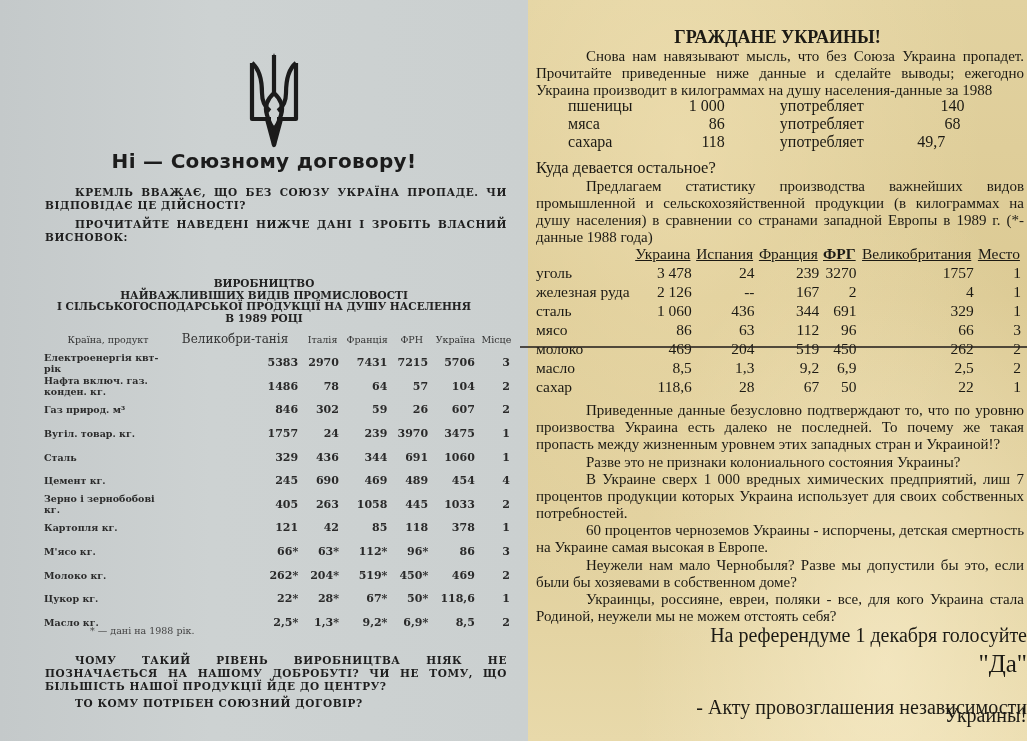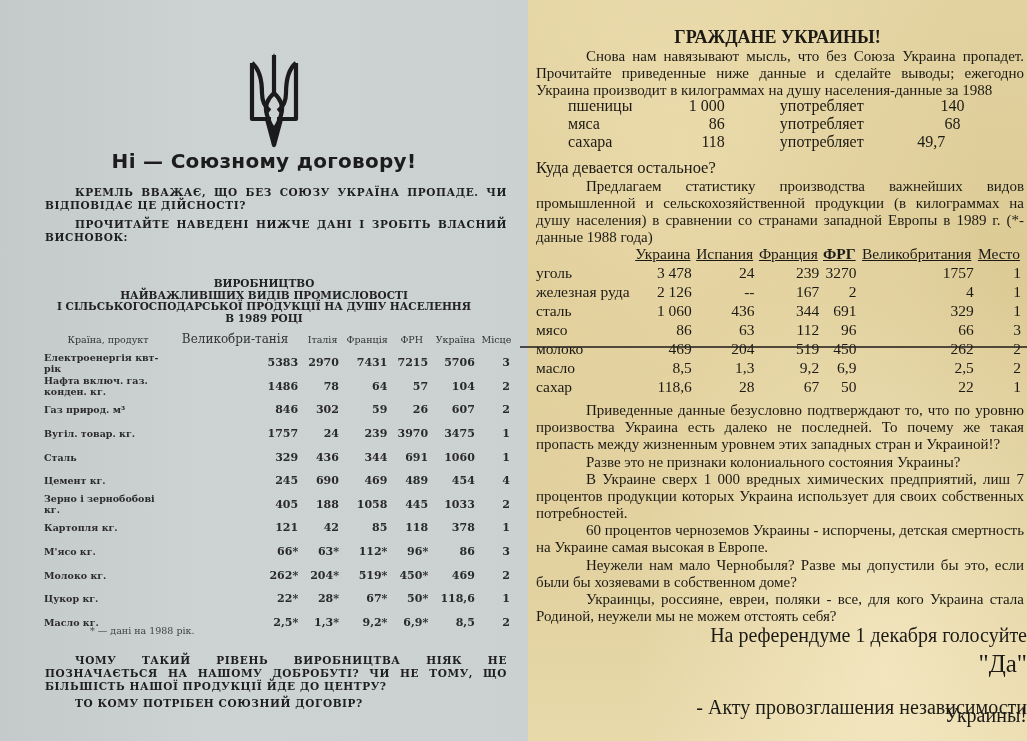--- a/index.html
+++ b/index.html
@@ -151,21 +151,21 @@
           <td class="num">245</td>
           <td class="num">690</td>
           <td class="num">469</td>
           <td class="num">489</td>
           <td class="num">454</td>
           <td class="num">4</td>
         </tr>
         <tr>
           <td class="lbl">Зерно і зернобобові кг.</td>
           <td class="num">405</td>
-          <td class="num">188</td>
+          <td class="num">263</td>
           <td class="num">1058</td>
           <td class="num">445</td>
           <td class="num">1033</td>
           <td class="num">2</td>
         </tr>
         <tr>
           <td class="lbl">Картопля кг.</td>
           <td class="num">121</td>
           <td class="num">42</td>
           <td class="num">85</td>

